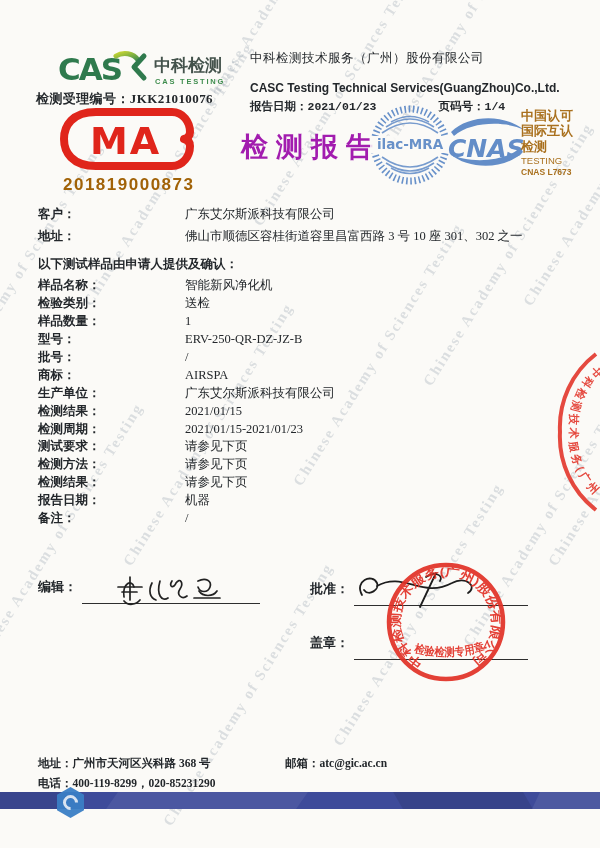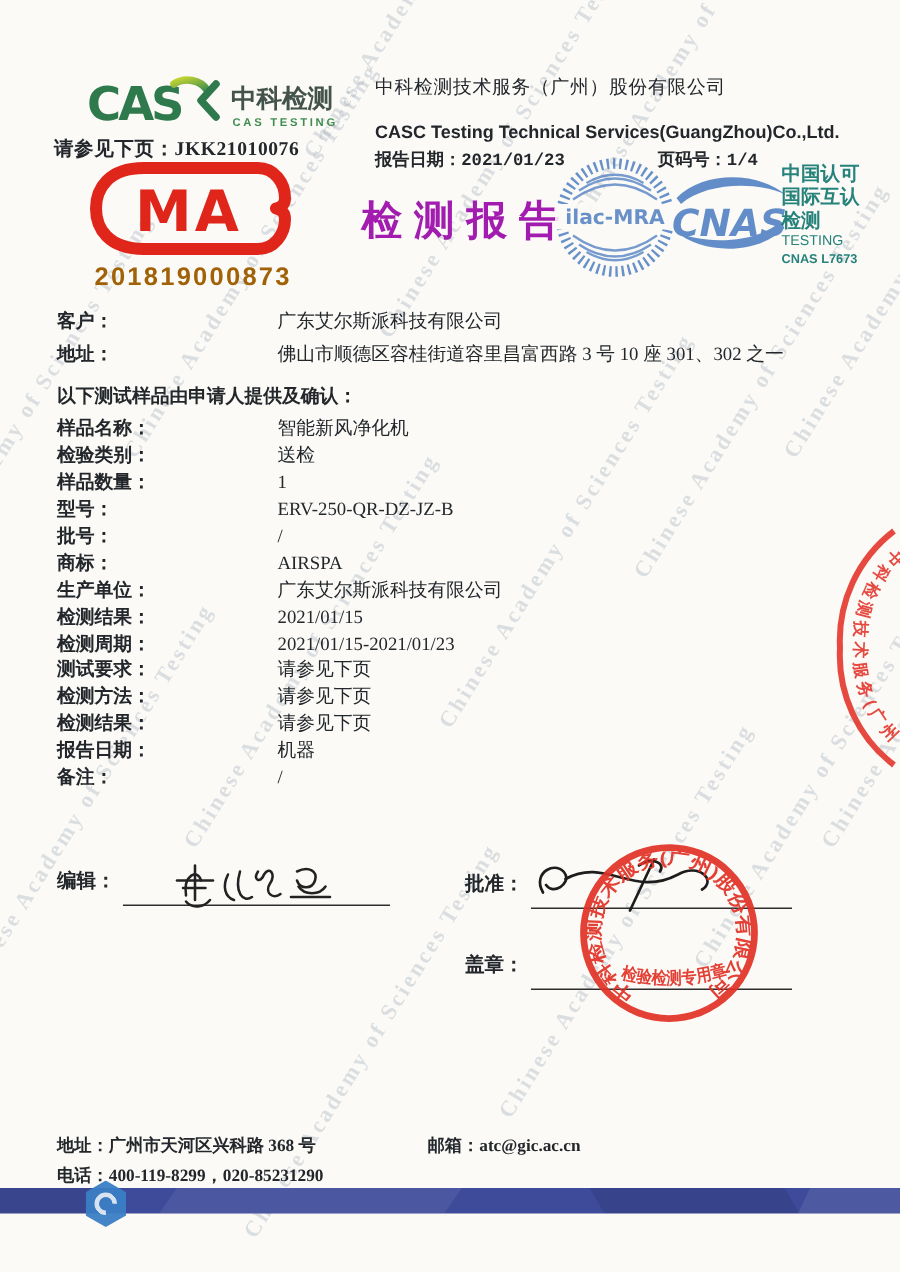--- a/index.html
+++ b/index.html
@@ -20,21 +20,21 @@
   .hdr-meta{display:flex;font-size:11.5px;font-weight:700;margin-top:4px;font-family:Liberation Mono, monospace}
   .hdr-meta .pg{margin-left:62px}
 
   
   .cma{position:absolute;left:56px;top:104px}
   .cma-num{position:absolute;left:63px;top:175px;font-size:17px;font-weight:700;color:#a16207;
            letter-spacing:1.5px;font-family:"Liberation Sans","DejaVu Sans",sans-serif}
   .title{position:absolute;left:241px;top:129px;font-size:27px;letter-spacing:8px;color:#a21caf;font-weight:600}
   .ilac{position:absolute;left:364px;top:103px;opacity:.85}
   .cnas{position:absolute;left:447px;top:112px;opacity:.88}
-  .accred{position:absolute;left:521px;top:108px;color:#0f766e;line-height:1.18;
+  .accred{position:absolute;left:521px;top:108px;color:#a16207;line-height:1.18;
           font-family:"Liberation Sans","DejaVu Sans",sans-serif;opacity:.9}
   .accred .cnl{font-size:13px;font-weight:700}
   .accred .en1{font-size:9.5px;font-weight:400;margin-top:1px}
   .accred .en2{font-size:8.5px;font-weight:700;margin-top:1px}
 
   
   .client{position:absolute;left:38px;top:203px;width:530px;font-size:12.5px}
   .crow{display:flex;height:22px;align-items:center}
   .clabel{width:147px;font-weight:600}
   .note{position:absolute;left:38px;top:256px;font-size:12.5px;font-weight:600}
@@ -105,21 +105,21 @@
         </linearGradient>
       </defs>
       <text x="0" y="34" font-family="DejaVu Sans, sans-serif" font-size="31" font-weight="700" fill="#2f7a4d" letter-spacing="-2">CAS</text>
       <path d="M58 10 A15 13 0 0 1 80 14" fill="none" stroke="url(#gy)" stroke-width="5" stroke-linecap="round"></path>
       <path d="M86 10 L76 21 L86 32" fill="none" stroke="#2f7a4d" stroke-width="5" stroke-linecap="round" stroke-linejoin="round"></path>
       <text x="96" y="25" font-family="Liberation Sans, sans-serif" font-size="17" font-weight="700" fill="#43524b">中科检测</text>
       <text x="97" y="38" font-family="Liberation Sans, sans-serif" font-size="7.5" font-weight="700" letter-spacing="1.8" fill="#3f8d4e">CAS TESTING</text>
     </svg>
   </div>
   <div class="accept">
-    <span>请参见下页：</span><span>JKK21010076</span>
+    <span>检测受理编号：</span><span>JKK21010076</span>
   </div>
 
   <div class="hdr-right">
     <div class="hdr-cn">中科检测技术服务（广州）股份有限公司</div>
     <div class="hdr-en">CASC Testing Technical Services(GuangZhou)Co.,Ltd.</div>
     <div class="hdr-meta">
       <span><span>报告日期：</span><span>2021/01/23</span></span>
       <span class="pg"><span>页码号：</span><span>1/4</span></span>
     </div>
   </div>

